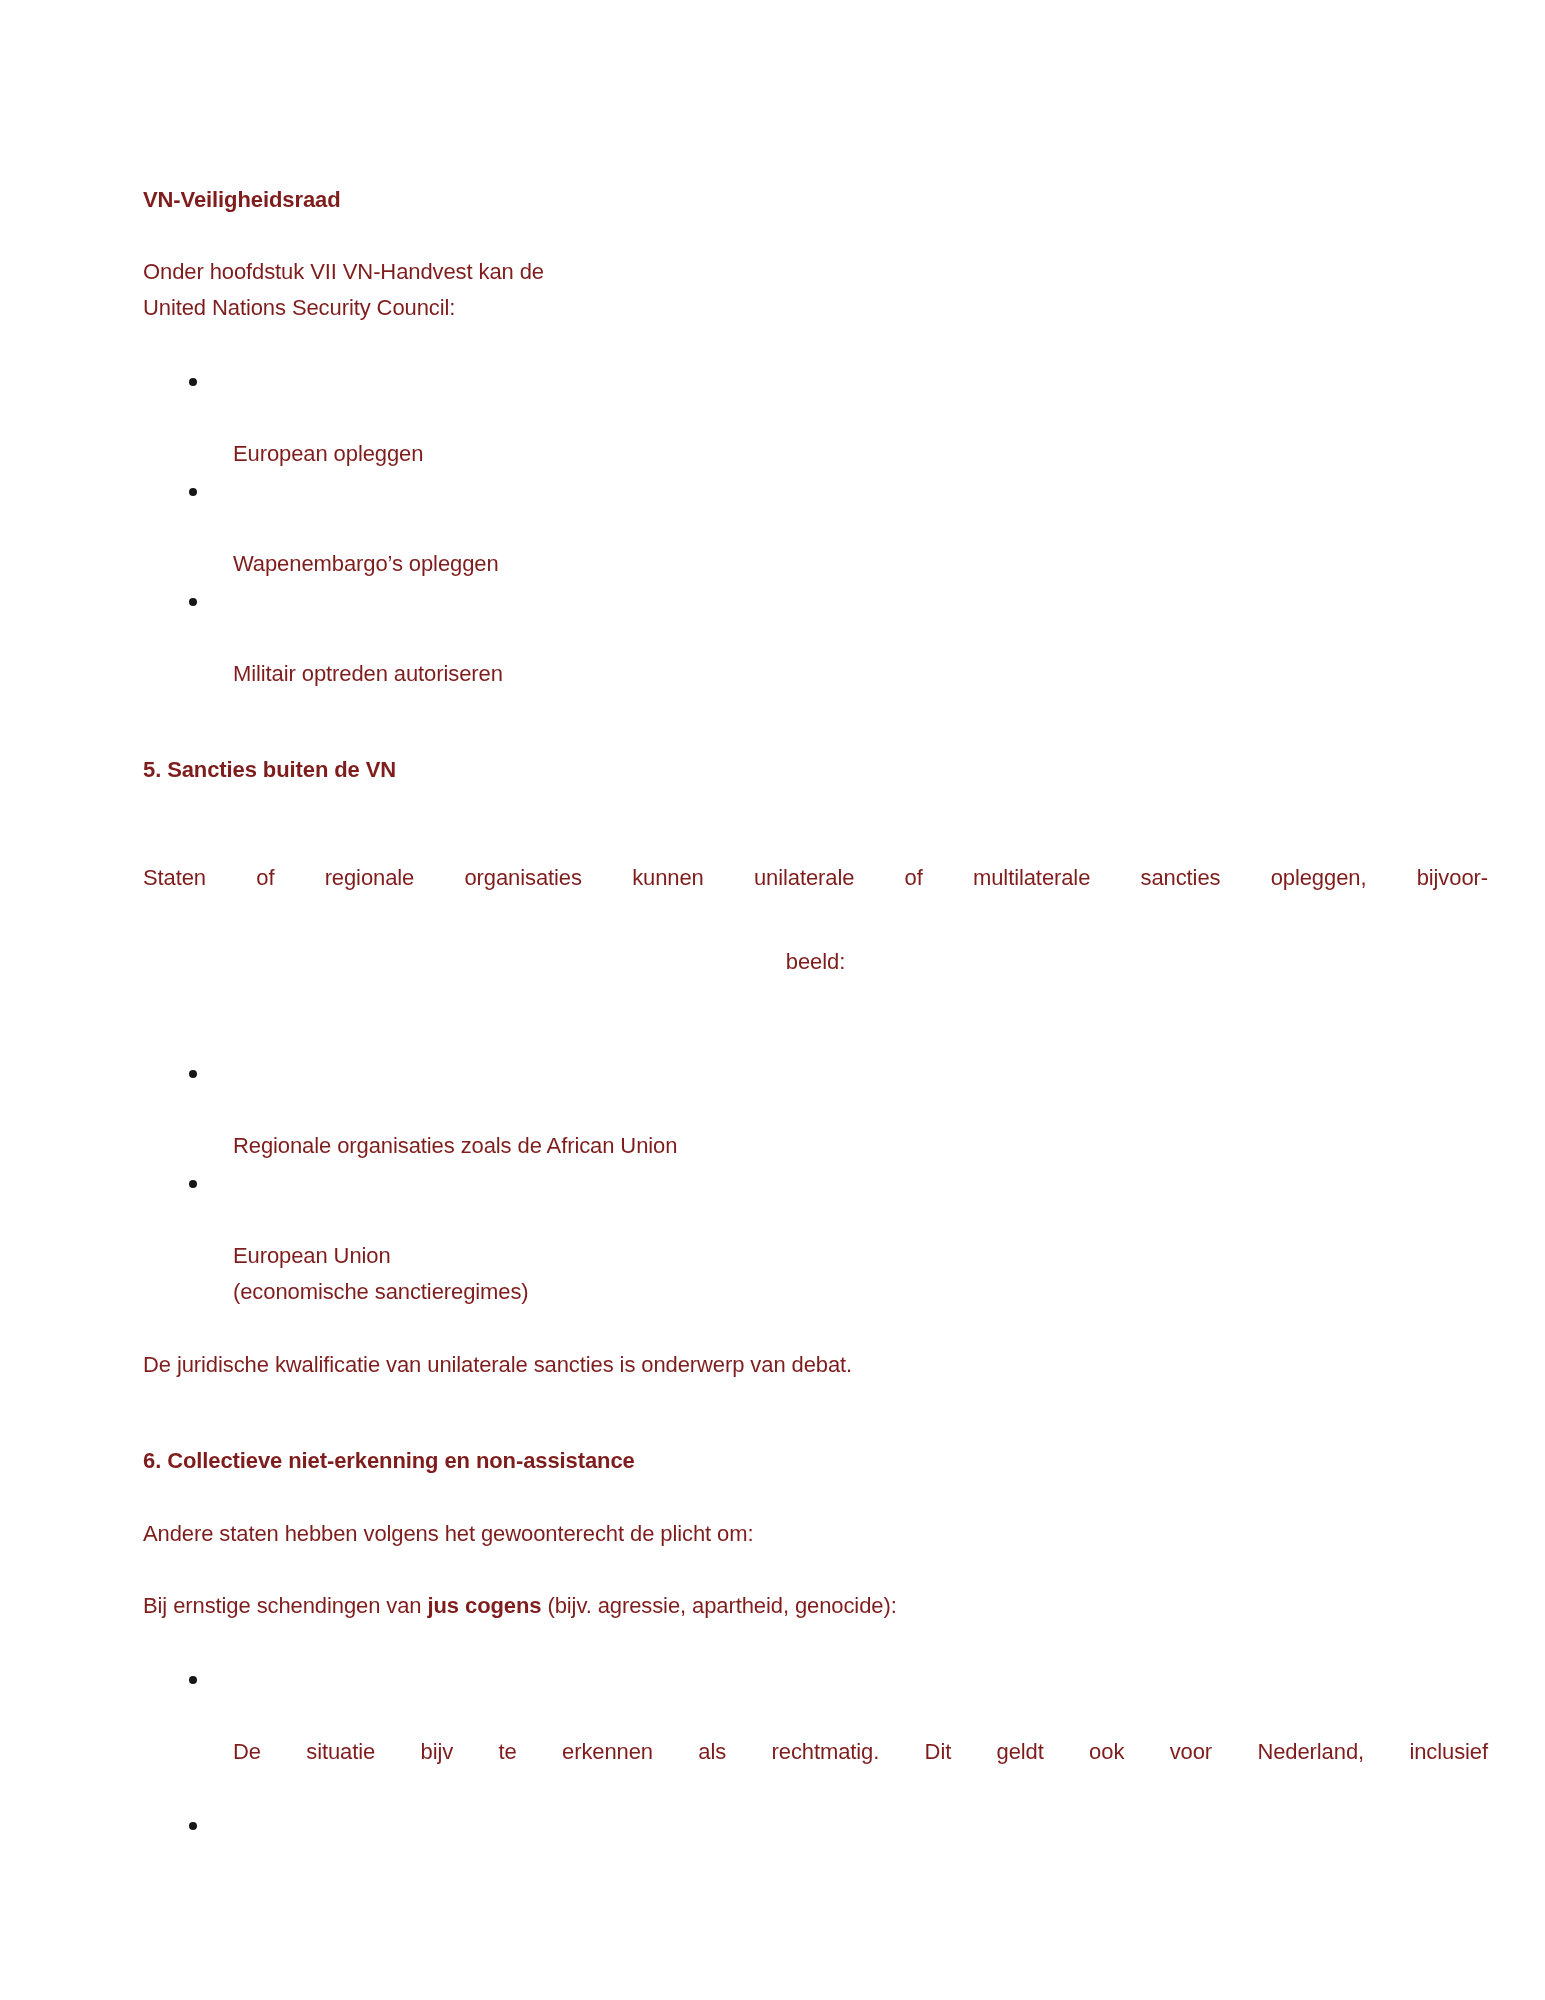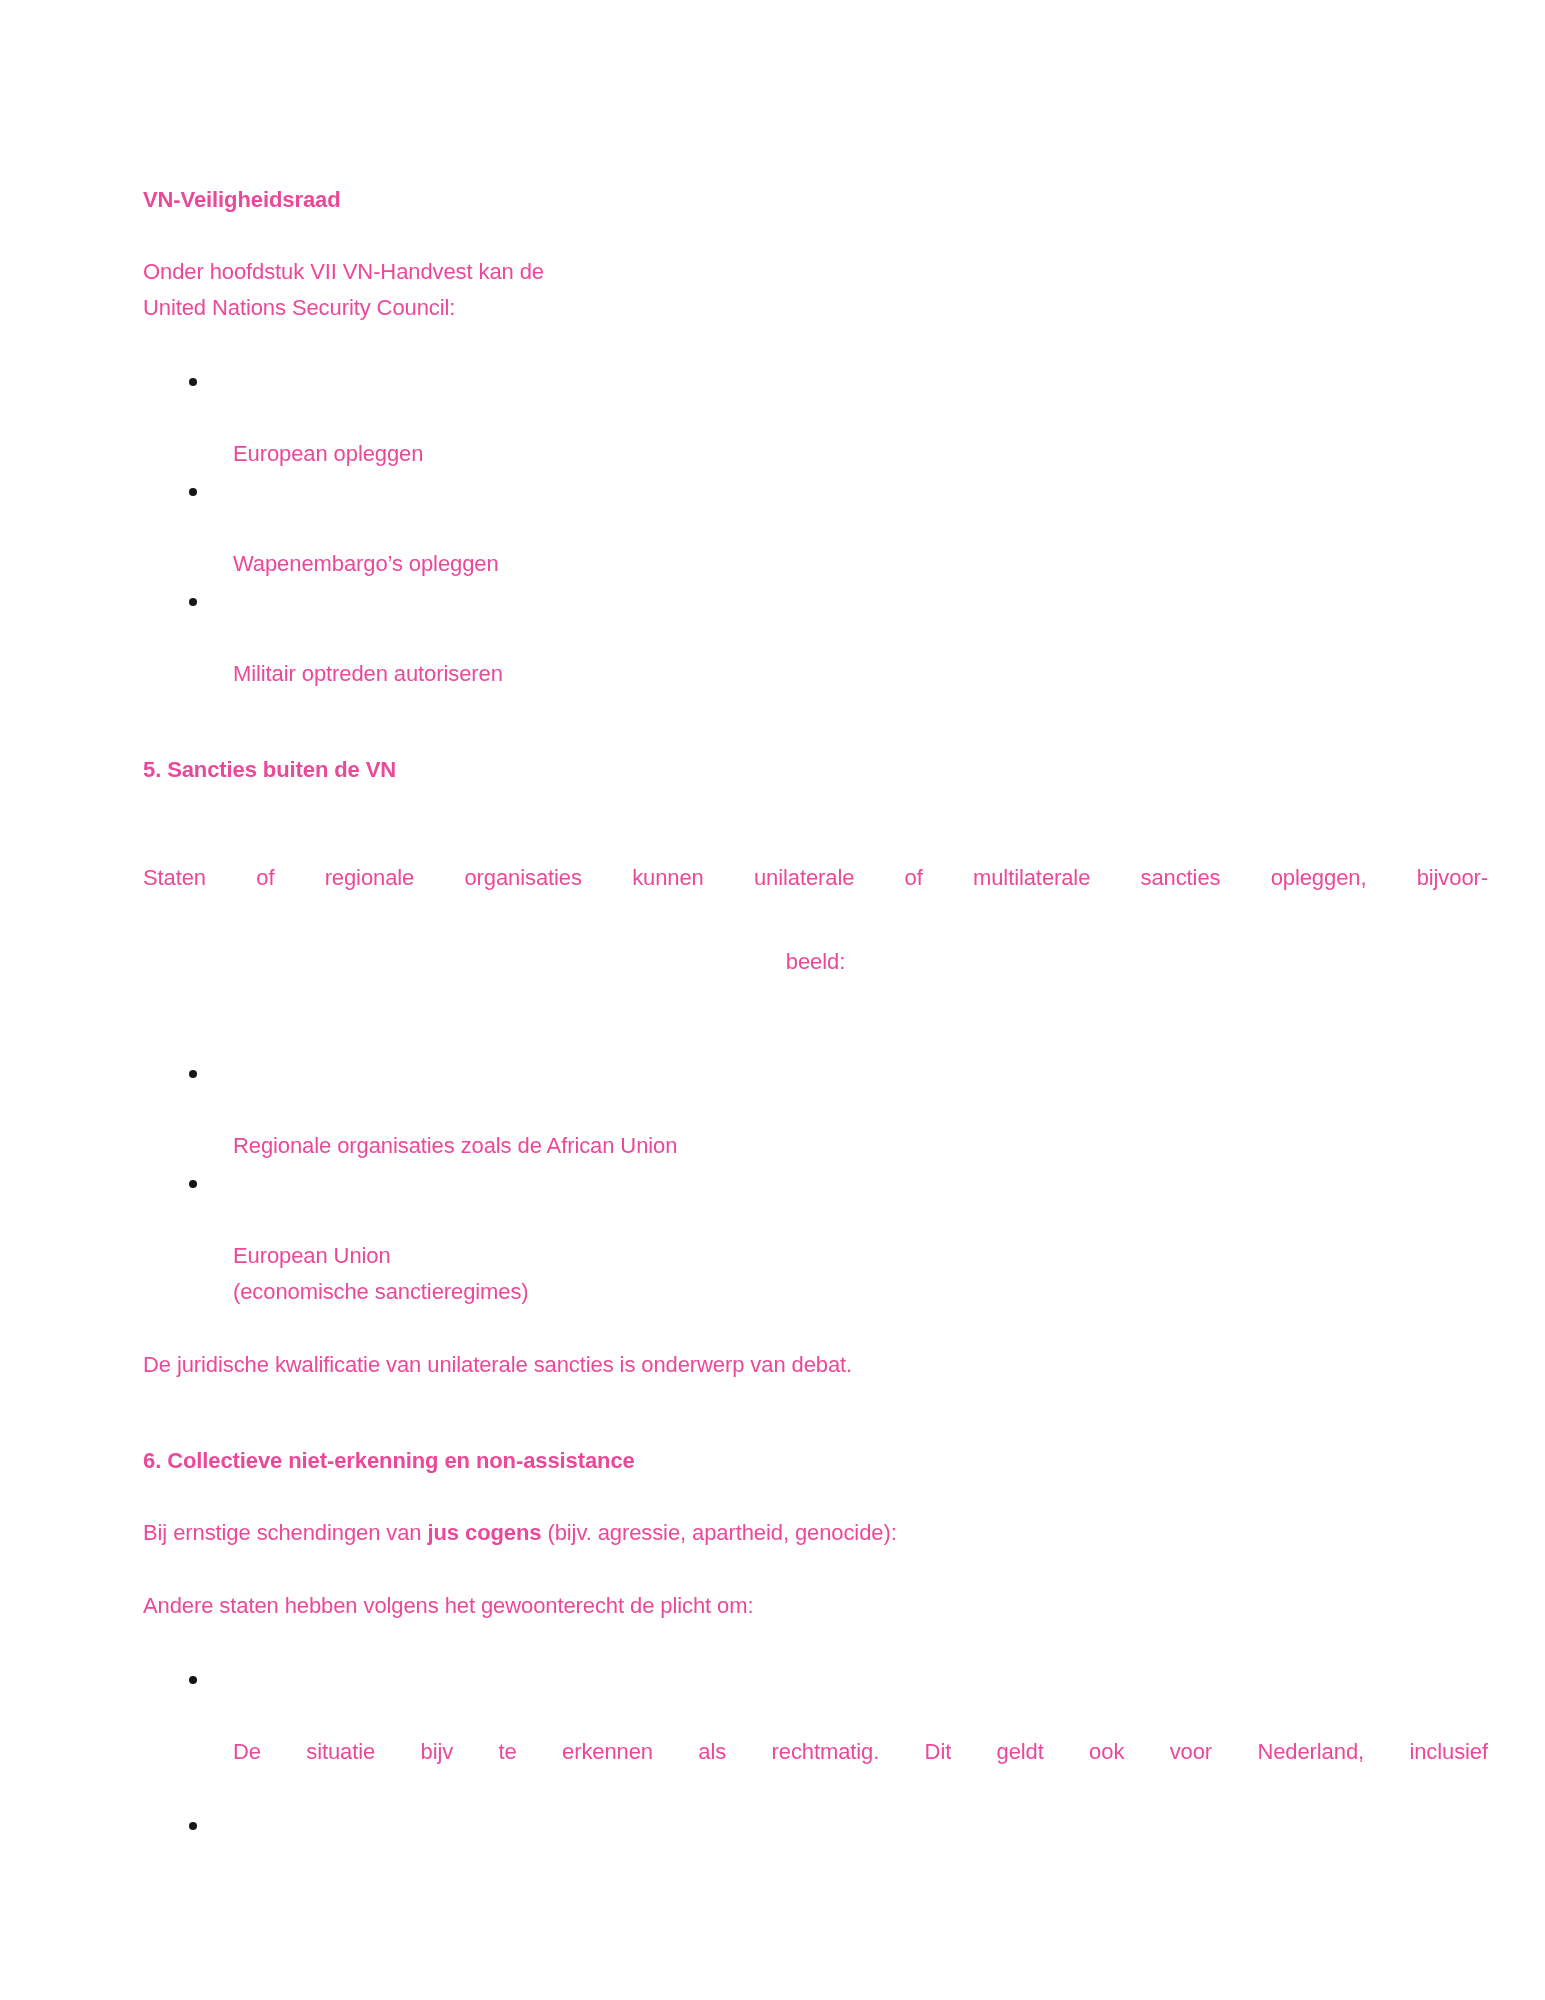--- a/index.html
+++ b/index.html
@@ -5,21 +5,21 @@
   html, body {
     margin: 0;
     padding: 0;
     background: #ffffff;
   }
   .page {
     position: relative;
     width: 1545px;
     height: 2000px;
     background: #ffffff;
-    color: #ec4899;
+    color: #7f1d1d;
     font-family: "Liberation Sans", "DejaVu Sans", sans-serif;
     font-size: 22px;
     line-height: 36px;
     letter-spacing: -0.1px;
     box-sizing: border-box;
     padding: 182px 57px 0 143px;
     overflow: hidden;
   }
   .heading {
     font-weight: 700;
@@ -116,23 +116,23 @@
       <span class="dot"></span>
       <span>European Union
 (economische sanctieregimes)</span>
     </div>
   </div>
 
   <div class="para">De juridische kwalificatie van unilaterale sancties is onderwerp van debat.</div>
 
   <p class="heading section-heading">6. Collectieve niet-erkenning en non-assistance</p>
 
+  <div class="para">Andere staten hebben volgens het gewoonterecht de plicht om:</div>
+
   <div class="para para-tight"><span>Bij ernstige schendingen van </span><span class="b">jus cogens</span><span> (bijv. agressie, apartheid, genocide):</span></div>
-
-  <div class="para">Andere staten hebben volgens het gewoonterecht de plicht om:</div>
 
   <div class="bullet-list">
     <div class="li">
       <span class="dot"></span>
       <div class="jl">De situatie bijv te erkennen als rechtmatig. Dit geldt ook voor Nederland, inclusief</div>
     </div>
     <div class="li">
       <span class="dot"></span>
       
     </div>

